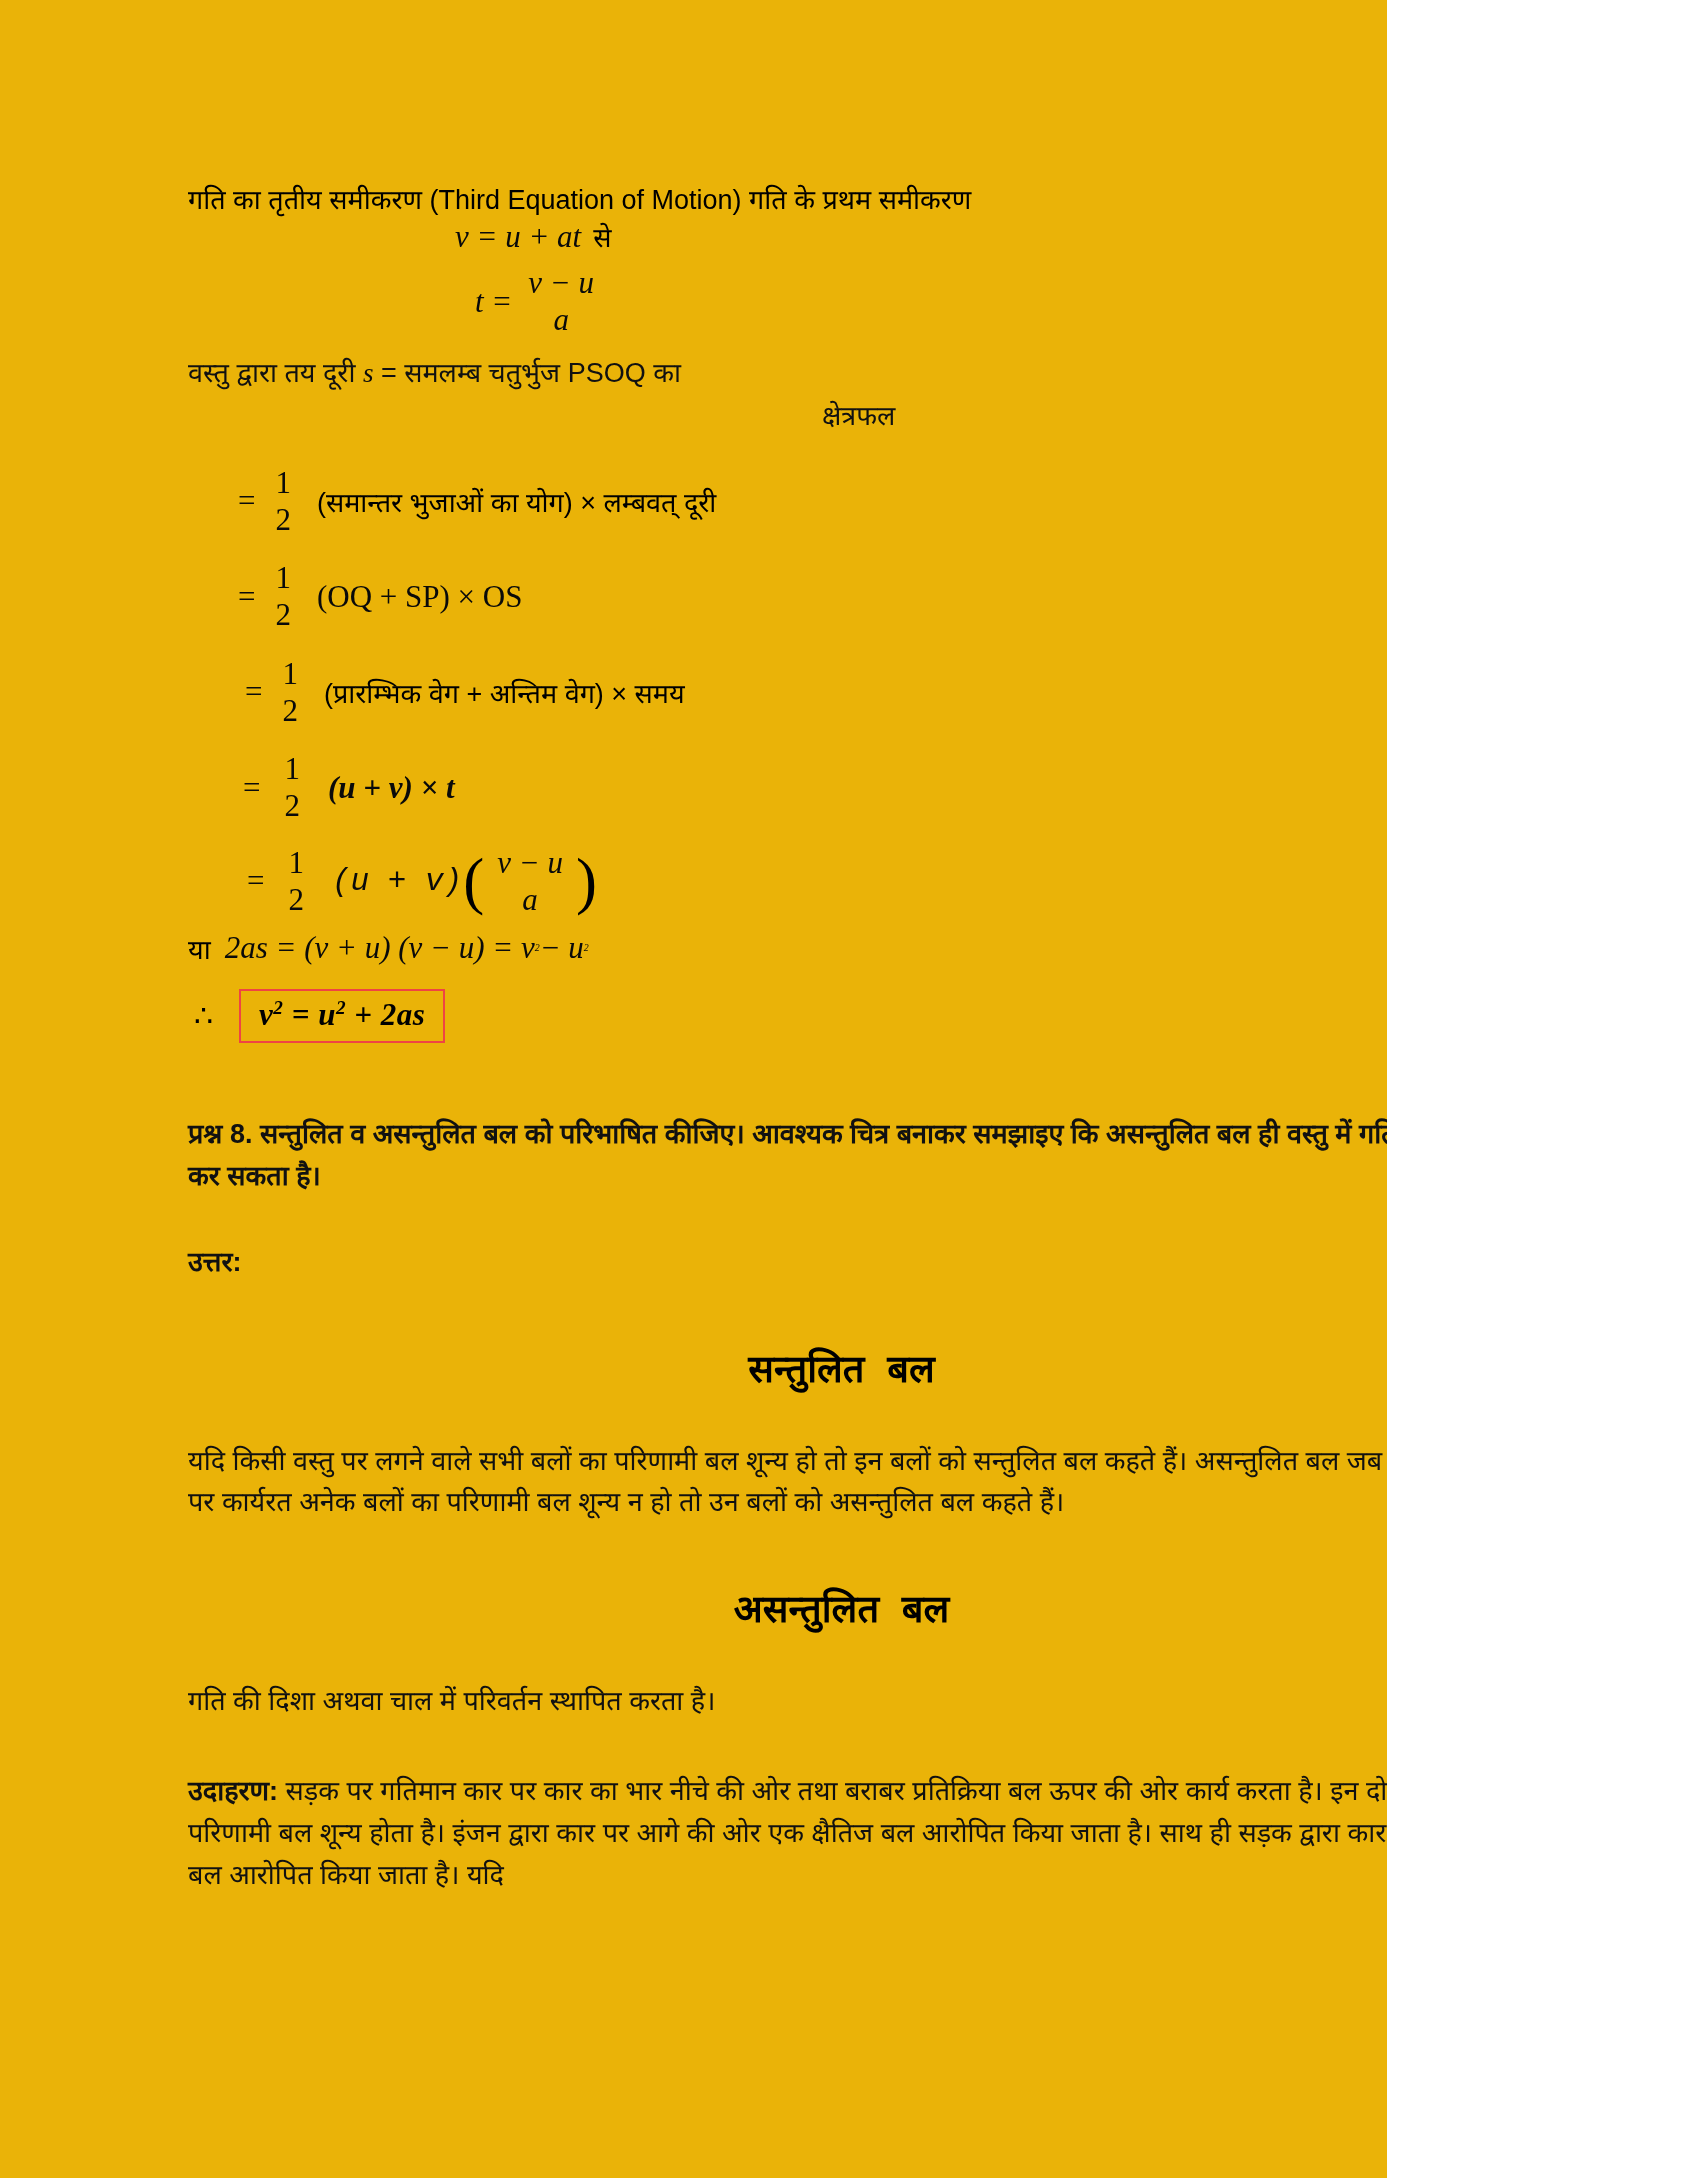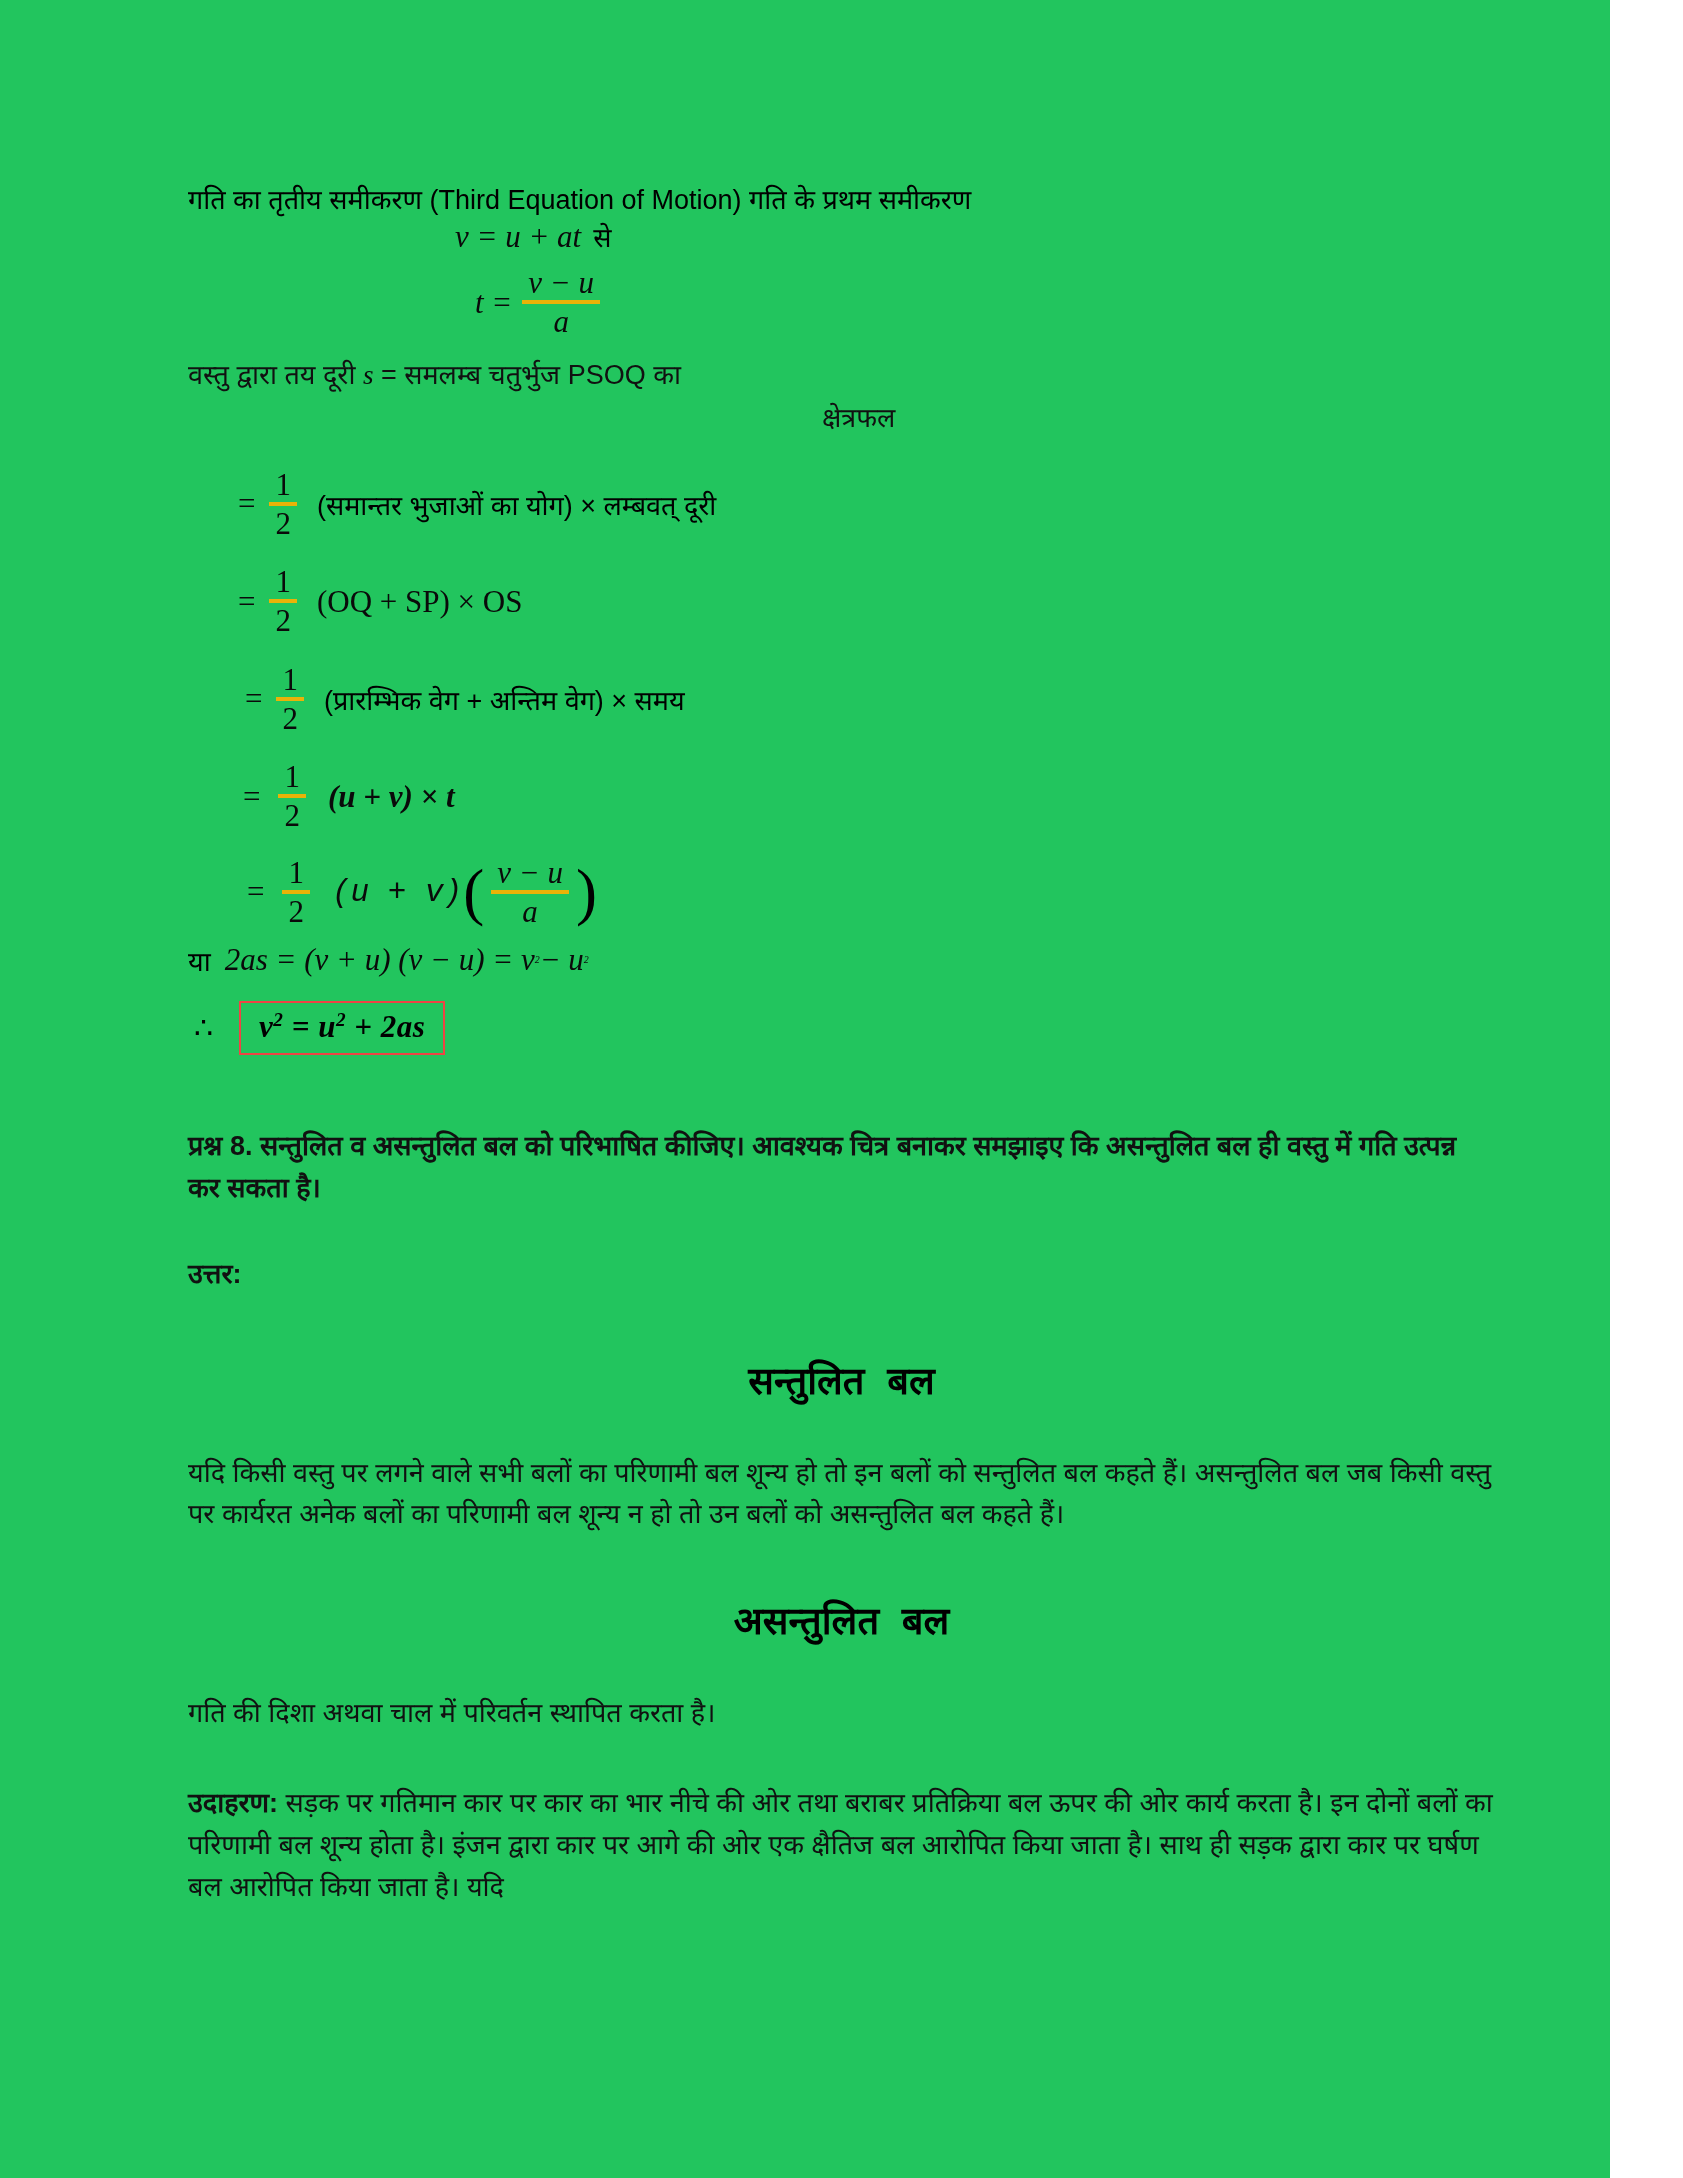--- a/index.html
+++ b/index.html
@@ -9,23 +9,23 @@
   }
   body {
     width: 1683px;
     height: 2178px;
     font-family: "Liberation Serif", "DejaVu Serif", serif;
     color: #000000;
     -webkit-font-smoothing: antialiased;
   }
   .page {
     position: relative;
-    width: 1610px;
+    width: 1387px;
     height: 2178px;
-    background: #22c55e;
+    background: #eab308;
     overflow: hidden;
   }
   .content {
     position: absolute;
     left: 188px;
     top: 183px;
     width: 1307px;
   }
 
   
@@ -68,21 +68,21 @@
     display: inline-flex;
     flex-direction: column;
     align-items: center;
     justify-content: center;
     vertical-align: middle;
     margin: 0 6px;
     line-height: 1.04;
   }
   .frac .num {
     padding: 0 6px 1px 6px;
-    border-bottom: 4px solid #eab308;
+    border-bottom: 2px solid #eab308;
   }
   .frac .den {
     padding: 2px 6px 0 6px;
   }
   .paren-big {
     display: inline-flex;
     align-items: center;
     font-size: 63px;
     font-family: "Liberation Serif", serif;
     line-height: 0.62;

